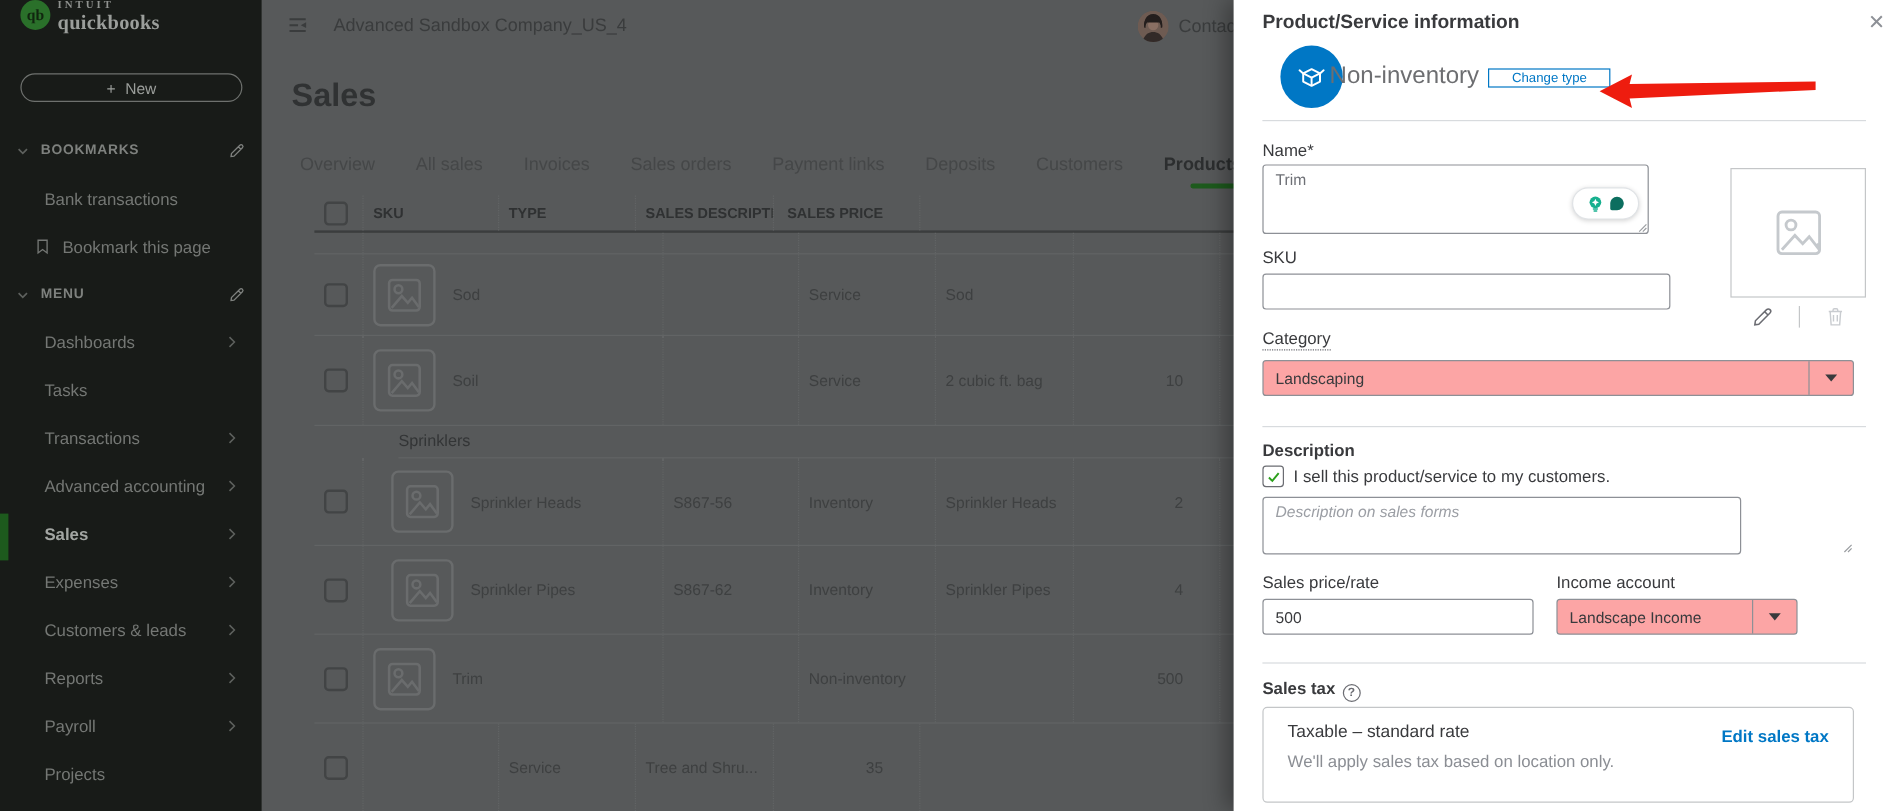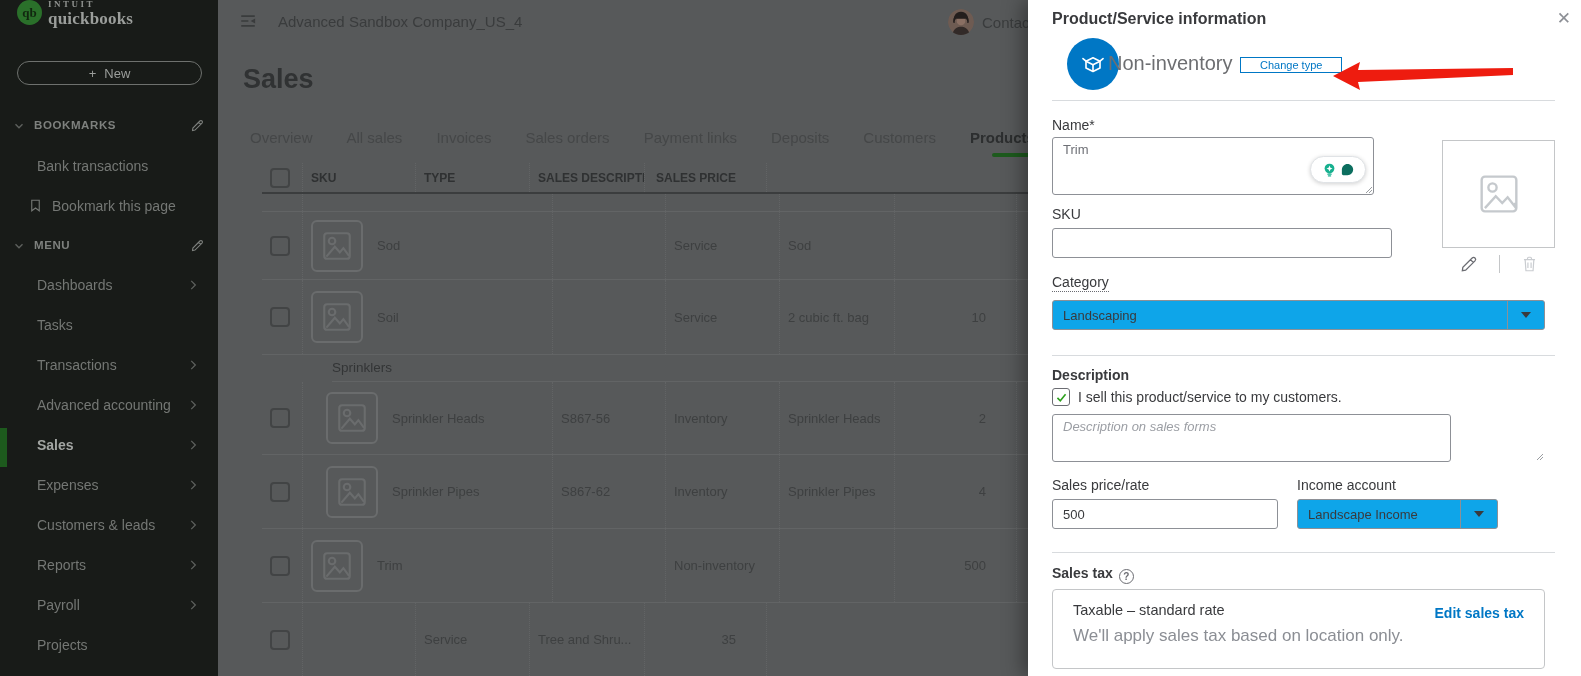--- a/index.html
+++ b/index.html
@@ -83,33 +83,33 @@
   textarea.inp { resize:none; }
   #name-ta { color:#6e7076; }
   .resize-handle { position:absolute; color:#9a9da1; }
   .assist-pill { position:absolute; left:282px; top:18px; width:56px; height:27px; background:#fff;
     border:1px solid #e0e3e6; border-radius:14px; box-shadow:0 1px 4px rgba(0,0,0,.18);
     display:flex; align-items:center; justify-content:center; gap:3px; cursor:pointer; }
   .upload-box { position:absolute; left:414px; top:140px; width:113px; height:108px; border:1px solid #c4c6c8;
     display:flex; align-items:center; justify-content:center; color:#c5c9cd; cursor:pointer; }
   .photo-tools { position:absolute; left:414px; top:254px; width:113px; display:flex; align-items:center; justify-content:center; gap:20px; }
   .tool-sep { width:1px; height:18px; background:#c4c6c8; }
-  .select { position:absolute; border:1px solid #8d9096; border-radius:3px; background:#0ea5e9; height:30px;
+  .select { position:absolute; border:1px solid #8d9096; border-radius:3px; background:#fca5a5; height:30px;
     display:flex; align-items:center; cursor:pointer; }
   .select .sel-txt { flex:1; font-size:13px; color:#393a3d; padding:0 10px; white-space:nowrap; overflow:hidden; }
   .sel-caret { width:37px; height:100%; border-left:1px solid #8d9096; display:flex; align-items:center; justify-content:center; }
   .caret-down { width:0; height:0; border-left:5px solid transparent; border-right:5px solid transparent; border-top:6px solid #393a3d; }
   .dotted-u { border-bottom:1px dotted #6b6c72; padding-bottom:1px; }
   .chkbox { position:absolute; left:24px; top:388px; width:18px; height:18px; border:1.5px solid #6b6c72; border-radius:3px;
     background:#fff; display:flex; align-items:center; justify-content:center; cursor:pointer; }
   .q-icon { display:inline-block; width:15px; height:15px; border:1px solid #6b6c72; border-radius:50%;
     font-size:10px; color:#6b6c72; text-align:center; line-height:14px; font-weight:bold; margin-left:6px; vertical-align:-2px; cursor:pointer; }
   .tax-box { position:absolute; left:24px; top:589px; width:493px; height:80px; border:1px solid #c4c6c8; border-radius:4px; }
   .tax-title { position:absolute; left:20px; top:12px; font-size:14.5px; color:#393a3d; }
-  .tax-note { position:absolute; left:20px; top:36px; font-size:17px; color:#8b8e94; }
+  .tax-note { position:absolute; left:20px; top:36px; font-size:14px; color:#8b8e94; }
   .edit-tax { position:absolute; right:20px; top:15px; font-size:14px; font-weight:bold; color:#0077c5; cursor:pointer; }
   ::placeholder { font-style:italic; color:#9b9ea4; }
   svg { display:block; }
 </style>
 </head>
 <body>
 
 <div id="canvas">
 
   <div class="sidebar">

